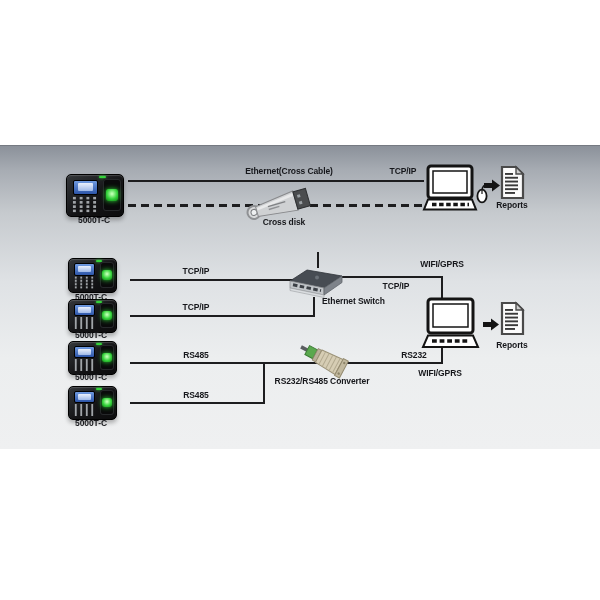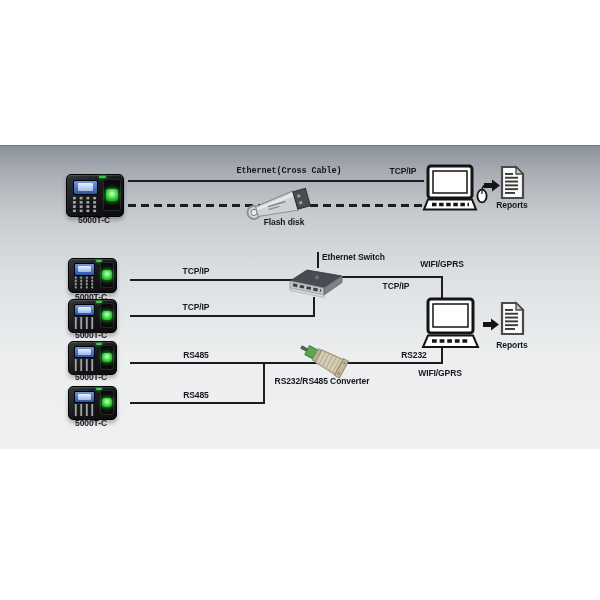--- a/index.html
+++ b/index.html
@@ -4,21 +4,21 @@
 <style>
   html,body{margin:0;padding:0;background:#fff;}
   #stage{position:relative;width:600px;height:600px;background:#ffffff;overflow:hidden;
          font-family:"Liberation Sans","DejaVu Sans",sans-serif;}
   .band{position:absolute;left:0;top:145px;width:600px;height:303px;
         border-top:1px solid #757a82;
         background:linear-gradient(180deg,#8b919a 0%,#a7acb3 8%,#c6cace 22%,
                    #dfe2e5 45%,#eceeef 70%,#eff0f1 100%);}
   .lbl{position:absolute;font-size:8.5px;font-weight:bold;color:#16171b;
        letter-spacing:-0.1px;white-space:nowrap;transform:translateX(-50%);line-height:10px;}
-  .lbl--l{transform:none;}
+  .lbl--l{transform:none;margin-top:44px;}
   .hline{position:absolute;height:2px;background:#1d1d1f;}
   .vline{position:absolute;width:2px;background:#1d1d1f;}
   .dline{position:absolute;height:3px;
          background:repeating-linear-gradient(90deg,#1d1d1f 0 8px,rgba(0,0,0,0) 8px 13px);}
   
   .device{position:absolute;border-radius:5px;border:1px solid #000;
           background:linear-gradient(145deg,#34373a 0%,#141416 55%,#0c0c0d 100%);
           box-shadow:0 3px 4px rgba(0,0,0,0.28),inset 0 1px 1px rgba(255,255,255,0.18);}
   .device .led{position:absolute;top:3%;right:30%;width:13%;height:5%;
                background:#35d33b;border-radius:1px;box-shadow:0 0 3px #35d33b;}
@@ -92,37 +92,37 @@
   <div class="lbl" style="left:91px;top:372px;">5000T-C</div>
 
   <div class="device" style="left:68px;top:386px;width:47px;height:32px;">
     <i class="led"></i>
     <i class="screen"></i>
     <i class="keypad"></i>
     <i class="sensor"></i>
   </div>
   <div class="lbl" style="left:91px;top:418px;">5000T-C</div>
 
-  <div class="lbl" style="left:289px;top:166px;font-family:Liberation Mono, monospace;">Ethernet(Cross Cable)</div>
+  <div class="lbl" style="left:289px;top:166px;">Ethernet(Cross Cable)</div>
   <div class="lbl" style="left:403px;top:166px;">TCP/IP</div>
 
   <svg style="left:243px;top:184px;" width="74" height="42" viewBox="0 0 74 42">
     <g transform="rotate(-16 37 21)">
       <circle cx="10" cy="21" r="6.5" fill="#d9dadb" stroke="#8f9194" stroke-width="2"></circle>
       <circle cx="10" cy="21" r="3" fill="#eef0f1" stroke="#7a7c7f" stroke-width="1"></circle>
       <path d="M13 16 L53 11 L53 31 L13 26 Z" fill="#cfd1d3" stroke="#88898c" stroke-width="1"></path>
       <path d="M14 17.5 L52 13 L52 16 L14 20 Z" fill="#e8e9ea"></path>
       <rect x="25" y="18.5" width="18" height="1.4" fill="#7f8184"></rect>
       <rect x="25" y="21.5" width="11" height="1.4" fill="#8f9194"></rect>
       <rect x="53" y="12" width="13" height="18" fill="#4a4c4e" stroke="#2d2f31" stroke-width="1"></rect>
       <rect x="56" y="16" width="3" height="3" fill="#9aa0a4"></rect>
       <rect x="56" y="23" width="3" height="3" fill="#9aa0a4"></rect>
     </g>
   </svg>
-  <div class="lbl" style="left:284px;top:217px;">Flash disk</div>
+  <div class="lbl" style="left:284px;top:217px;">Cross disk</div>
 
   <svg style="left:421px;top:163px;" width="72" height="50" viewBox="0 0 72 50">
     <rect x="7" y="3" width="44" height="32" rx="3" fill="#fff" stroke="#141414" stroke-width="3"></rect>
     <rect x="12" y="8" width="34" height="22" fill="#fff" stroke="#141414" stroke-width="1.5"></rect>
     <path d="M7 36.5 L51 36.5 L55 46.5 L3 46.5 Z" fill="#fff" stroke="#141414" stroke-width="2"></path>
     <line x1="11" y1="41.5" x2="48" y2="41.5" stroke="#141414" stroke-width="3.4" stroke-dasharray="4.5 2.6"></line>
     <g>
       <path d="M61 27 q0.5 -5 5.5 -5.5" fill="none" stroke="#141414" stroke-width="1.6"></path>
       <ellipse cx="61" cy="33" rx="4.6" ry="6.4" fill="#fff" stroke="#141414" stroke-width="1.8"></ellipse>
       <line x1="61" y1="27" x2="61" y2="31" stroke="#141414" stroke-width="1.2"></line>

